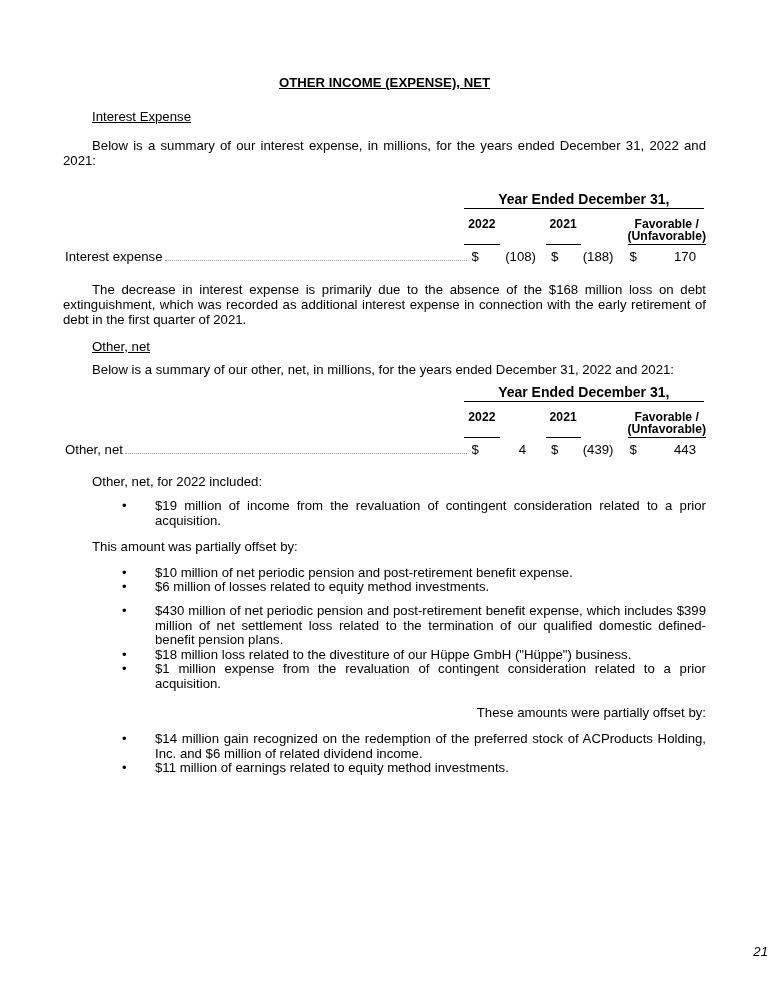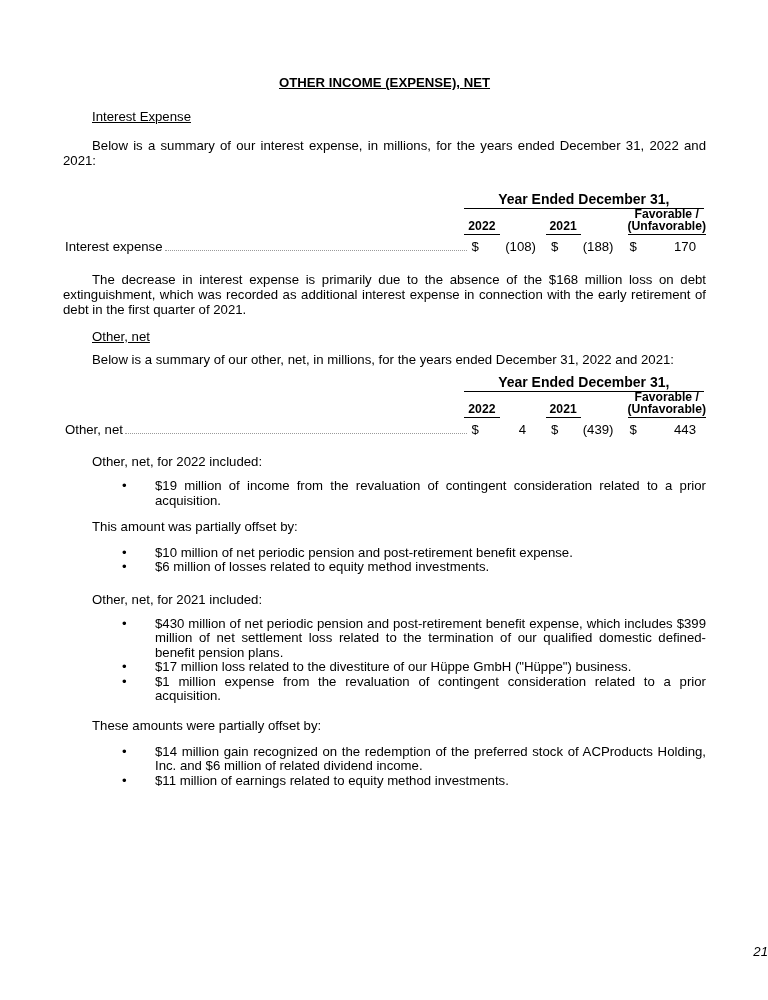--- a/index.html
+++ b/index.html
@@ -25,33 +25,33 @@
   .mt-discussion { margin-top:19px; }
   .mt-h-other { margin-top:13px; }
   .mt-intro2 { margin-top:8px; }
   .mt-table2 { margin-top:9px; }
   .mt-lead1 { margin-top:18px; }
   .mt-blist1 { margin-top:9px; }
   .mt-lead2 { margin-top:12px; }
   .mt-blist2 { margin-top:11px; }
   .mt-lead3 { margin-top:18px; }
   .mt-blist3 { margin-top:9px; }
-  .mt-lead4 { margin-top:15px; }
+  .mt-lead4 { margin-top:15px;text-align:right; }
   .mt-blist4 { margin-top:11px; }
 
   
   .fintable { width:643px; }
   .t-span {
     margin-left:401px; width:239.5px;
     text-align:center; font-weight:bold; font-size:14px; line-height:13px;
     border-bottom:1.5px solid #000; padding-bottom:2px;
   }
   .t-cols {
-    margin-left:401px; margin-top:0;
-    display:flex; align-items:flex-end;gap:33px;
+    margin-left:401px; margin-top:10px;
+    display:flex; gap:33px;
   }
   .t-col {
     text-align:center; font-weight:bold; font-size:12.2px; line-height:11.5px;
     border-bottom:1.5px solid #000; padding-bottom:2px;
   }
   .c1 { width:66.5px; }
   .c2 { width:64.5px; margin-left:13px; }
   .c3 { width:78.5px; margin-left:14px; }
   .t-row { display:flex; align-items:flex-end; margin-top:3px; height:16px; }
   .t-label { flex:0 0 auto; padding-left:2px; white-space:nowrap; }
@@ -165,30 +165,29 @@
     <div class="bullet">
       <span class="b-marker">•</span>
       <div class="b-text">$10 million of net periodic pension and post-retirement benefit expense.</div>
     </div>
     <div class="bullet">
       <span class="b-marker">•</span>
       <div class="b-text">$6 million of losses related to equity method investments.</div>
     </div>
   </div>
 
-  <div class="lead mt-lead3">Other, net, for 2021 included:</div>
 
   <div class="blist mt-blist3">
     <div class="bullet">
       <span class="b-marker">•</span>
       <div class="b-text">$430 million of net periodic pension and post-retirement benefit expense, which includes $399 million of net settlement loss related to the termination of our qualified domestic defined-benefit pension plans.</div>
     </div>
     <div class="bullet">
       <span class="b-marker">•</span>
-      <div class="b-text">$17 million loss related to the divestiture of our Hüppe GmbH ("Hüppe") business.</div>
+      <div class="b-text">$18 million loss related to the divestiture of our Hüppe GmbH ("Hüppe") business.</div>
     </div>
     <div class="bullet">
       <span class="b-marker">•</span>
       <div class="b-text">$1 million expense from the revaluation of contingent consideration related to a prior acquisition.</div>
     </div>
   </div>
 
   <div class="lead mt-lead4">These amounts were partially offset by:</div>
 
   <div class="blist mt-blist4">

